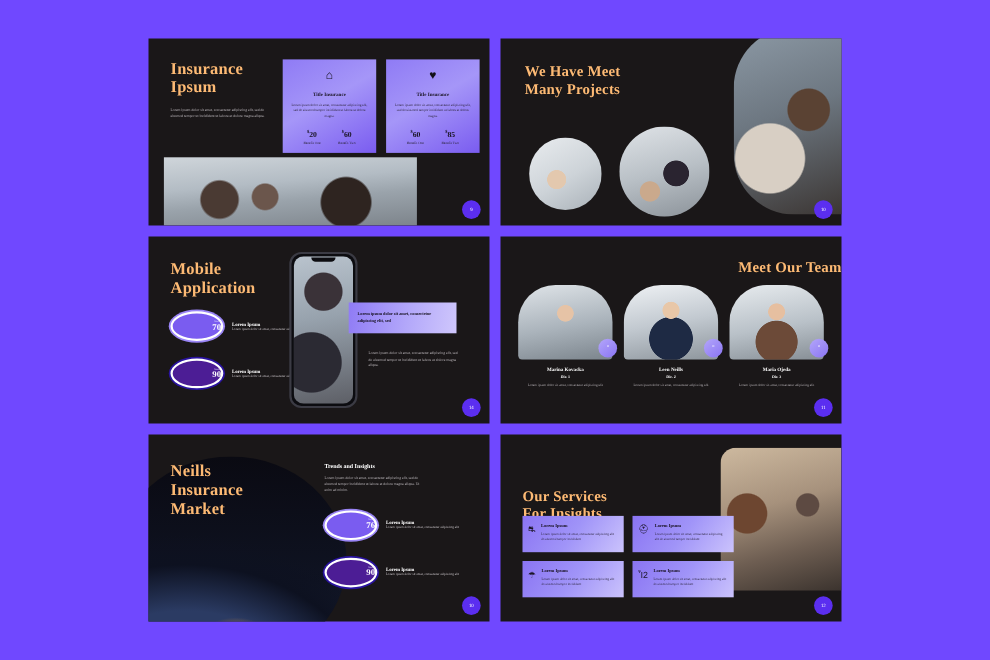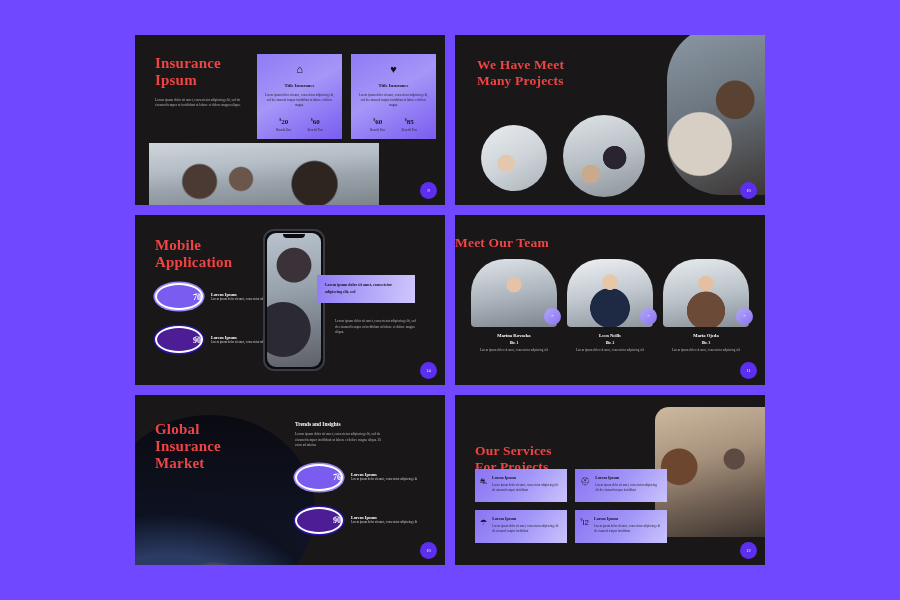--- a/index.html
+++ b/index.html
@@ -21,21 +21,21 @@
   }
   .slide {
     position: relative;
     background: #1a1718;
     overflow: hidden;
   }
   
   .title {
     font-family: "Liberation Serif", serif;
     font-weight: bold;
-    color: #ef4444;
+    color: #fdba74;
     letter-spacing: .2px;
   }
   .t-lg { font-size: 15px; line-height: 1.12; }
   .t-md { font-size: 13.5px; line-height: 1.15; }
   .body-xs {
     font-size: 3.4px; line-height: 1.65;
     color: #b9b4b8;
     font-family: "Liberation Serif", serif;
   }
   .body-xxs {
@@ -200,21 +200,21 @@
     width: 22px; height: 4px; border-radius: 0 0 4px 4px; background: #0c0c10; z-index: 3;
   }
   .callout {
     position: absolute; left: 182px; top: 60px; width: 98px; padding: 7px 8px;
     background: linear-gradient(100deg, #8f7bf5 0%, #b3a8fa 55%, #cfc7fc 100%);
     font-family: "Liberation Serif", serif; font-weight: bold;
     font-size: 3.9px; line-height: 1.8; color: #16111f;
   }
   .s3-para { position: absolute; left: 200px; top: 104px; width: 82px; }
   
-  .s4-title { position: absolute; left: 0; right: 0; top: 20px; text-align: left; }
+  .s4-title { position: absolute; left: 0; right: 0; top: 20px; text-align: right; }
   .team { position: absolute; left: 16px; right: 16px; top: 44px; display: flex; gap: 10px; }
   .member { flex: 1; text-align: center; position: relative; }
   .mphoto {
     width: 100%; height: 68px; border-radius: 34px 34px 4px 4px;
     position: relative;
   }
   .mbubble {
     position: absolute; right: -4px; bottom: 2px;
     width: 17px; height: 17px; border-radius: 50%;
     background: linear-gradient(140deg, #b3a6fa, #8a74f3);
@@ -401,21 +401,21 @@
         <div class="mrole">Dir. 3</div>
         <div class="mdesc">Lorem ipsum dolor sit amet, consectetur adipiscing elit</div>
       </div>
     </div>
     <div class="pagenum">11</div>
   </div>
 
   <div class="slide">
     <div class="photo ph-earth s5-earth"></div>
     <div class="title t-lg s5-title">
-      <span>Global</span><br>
+      <span>Neills</span><br>
       <span>Insurance</span><br>
       <span>Market</span>
     </div>
     <div class="s5-right">
       <div class="s5-h">Trends and Insights</div>
       <div class="body-xs s5-p">Lorem ipsum dolor sit amet, consectetur adipiscing elit, sed do eiusmod tempor incididunt ut labore et dolore magna aliqua. Ut enim ad minim.</div>
       <div class="s5-stats">
         <div class="statrow">
           <div class="ring light">
             <div class="rl">Market</div>
@@ -438,21 +438,21 @@
         </div>
       </div>
     </div>
     <div class="pagenum">10</div>
   </div>
 
   <div class="slide">
     <div class="photo ph-meeting s6-img"></div>
     <div class="title t-md s6-title">
       <span>Our Services</span><br>
-      <span>For Projects</span>
+      <span>For Insights</span>
     </div>
     <div class="s6-grid">
       <div class="scard">
         <div class="si">⛐</div>
         <div>
           <div class="sh">Lorem Ipsum</div>
           <div class="sd">Lorem ipsum dolor sit amet, consectetur adipiscing elit do eiusmod tempor incididunt</div>
         </div>
       </div>
       <div class="scard">

